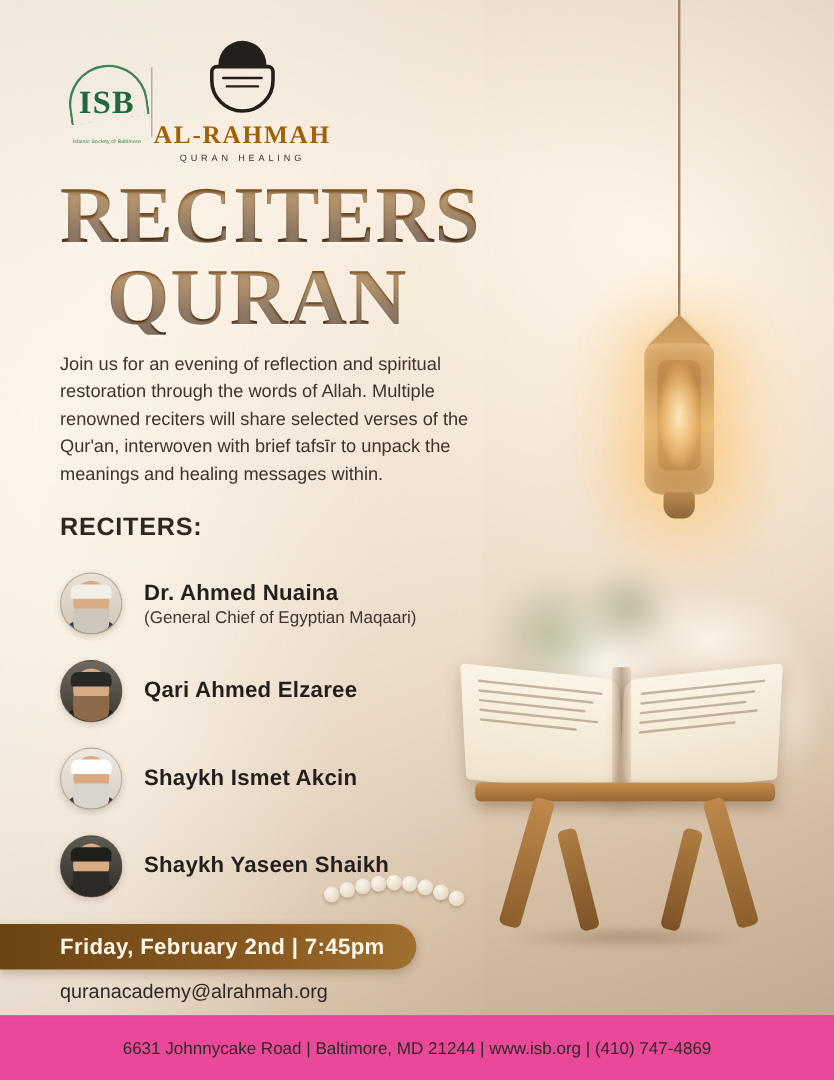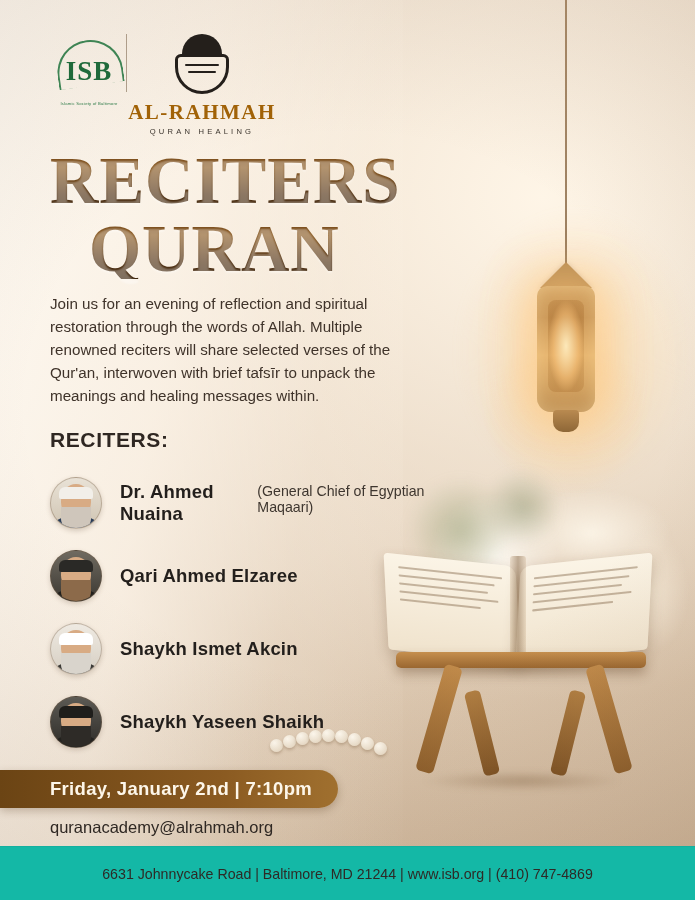--- a/index.html
+++ b/index.html
@@ -154,21 +154,21 @@
   }
   .tasbih b {
     position: absolute; width: 13px; height: 13px; border-radius: 50%;
     background: radial-gradient(circle at 35% 30%, #fffaf0, #e2d3bc);
     box-shadow: 0 2px 3px rgba(110,80,45,0.3);
   }
 
   
   .logos {
     position: absolute; left: 52px; top: 34px;
-    display: flex; align-items: flex-start; 
+    display: flex; align-items: center; 
   }
   .logo-isb { width: 74px; height: 74px; position: relative; }
   .logo-isb .isb-mark {
     position: absolute; inset: 0;
     display: flex; align-items: center; justify-content: center;
     color: #1f6a3b; font-weight: bold; font-size: 27px; letter-spacing: 1px;
     font-family: "Liberation Serif", serif;
   }
   .logo-isb .isb-arc {
     position: absolute; left: 4px; top: 6px; width: 66px; height: 46px;
@@ -259,21 +259,21 @@
   }
   .avatar .shoulders {
     position: absolute; left: 50%; bottom: -8px; transform: translateX(-50%);
     width: 52px; height: 20px; border-radius: 26px 26px 0 0;
   }
   .a1 { background: linear-gradient(180deg, #e9e2d6, #cfc4b2); }
   .a2 { background: linear-gradient(180deg, #6f6a60, #3b3832); }
   .a3 { background: linear-gradient(180deg, #efeae2, #d6cec2); }
   .a4 { background: linear-gradient(180deg, #5c5a54, #2f2d29); }
 
-  .reciter-text { display: flex; flex-direction: row; justify-content: center; }
+  .reciter-text { display: flex; flex-direction: column; justify-content: center; }
   .reciter-name { font-size: 18.5px; font-weight: bold; color: #231f1c; letter-spacing: .2px; }
   .reciter-note { font-size: 14.2px; color: #3e362f; margin-top: 2px; }
 
   
   .date-banner {
     position: absolute; left: 0; top: 770px; height: 38px;
     padding: 0 26px 0 50px;
     display: flex; align-items: center;
     background: linear-gradient(90deg, #6b4414 0%, #8a5a21 65%, #a0702f 100%);
     color: #fdf6e9;
@@ -283,21 +283,21 @@
   }
 
   .email {
     position: absolute; left: 50px; top: 818px;
     font-size: 16.5px; color: #2f2823;
   }
 
   
   .footer {
     position: absolute; left: 0; right: 0; bottom: 0; height: 54px;
-    background: #14b8a6;
+    background: #ec4899;
     display: flex; align-items: center; justify-content: center;
     font-size: 14.2px; color: #2e2a26;
     border-top: 1px solid rgba(0,0,0,0.04);
   }
 </style>
 </head>
 <body>
 
 <div class="poster">
 
@@ -438,19 +438,19 @@
         <div class="hat" style="background:#1f1e1b;"></div>
       </div>
       <div class="reciter-text">
         <div class="reciter-name">Shaykh Yaseen Shaikh</div>
         <div class="reciter-note"></div>
       </div>
     </div>
 
   </div>
 
-  <div class="date-banner">Friday, January 2nd | 7:10pm</div>
+  <div class="date-banner">Friday, February 2nd | 7:45pm</div>
 
   <div class="email">quranacademy@alrahmah.org</div>
 
   <div class="footer">6631 Johnnycake Road | Baltimore, MD 21244 | www.isb.org | (410) 747-4869</div>
 
 </div>
 
 </body></html>

